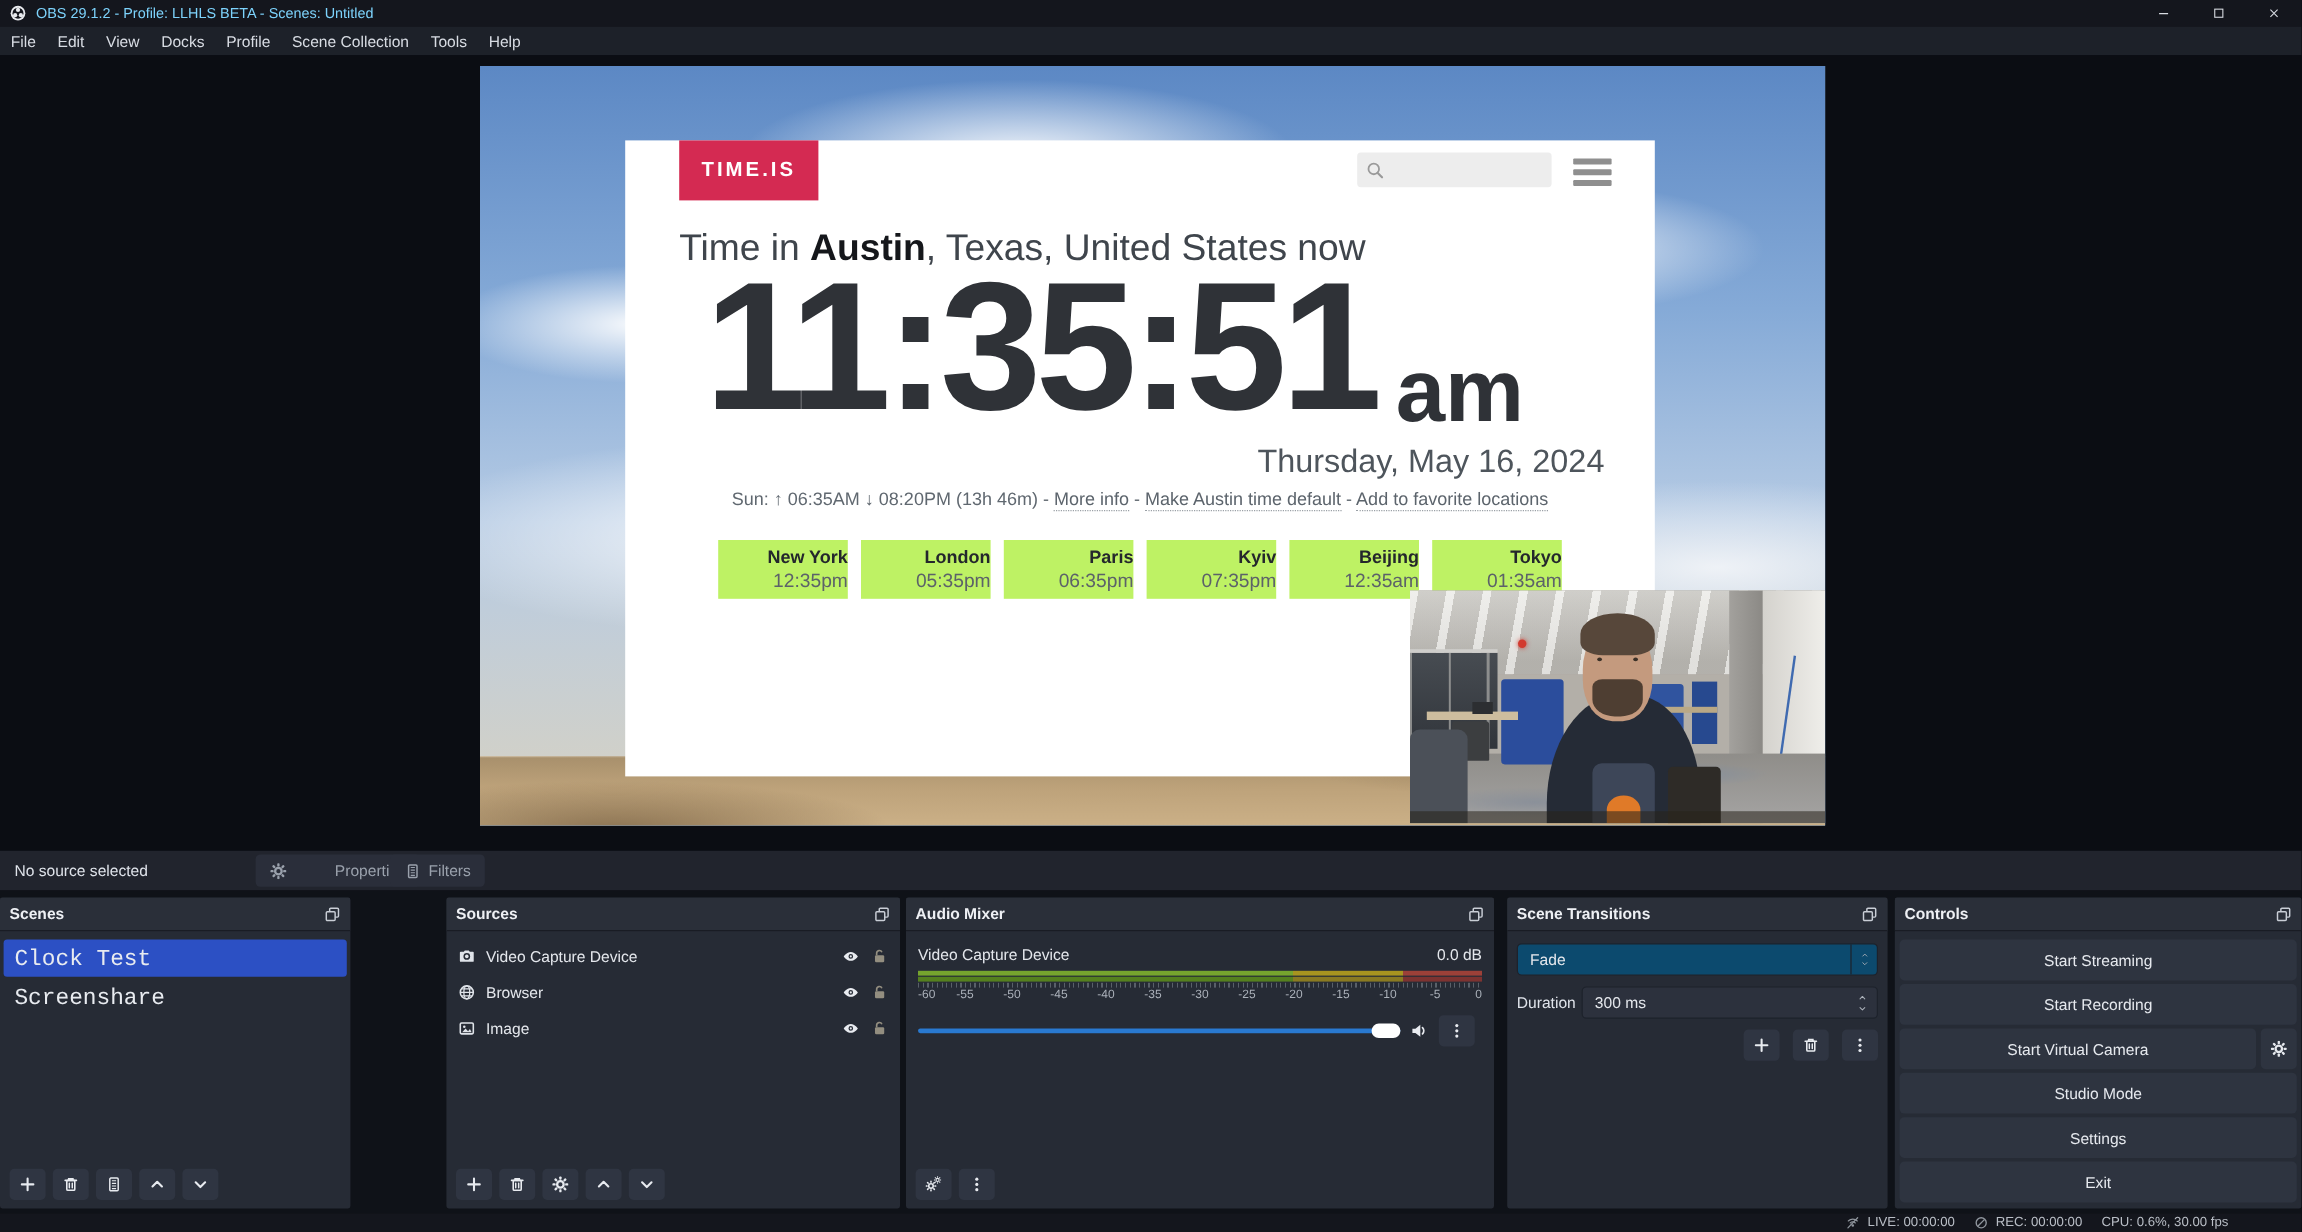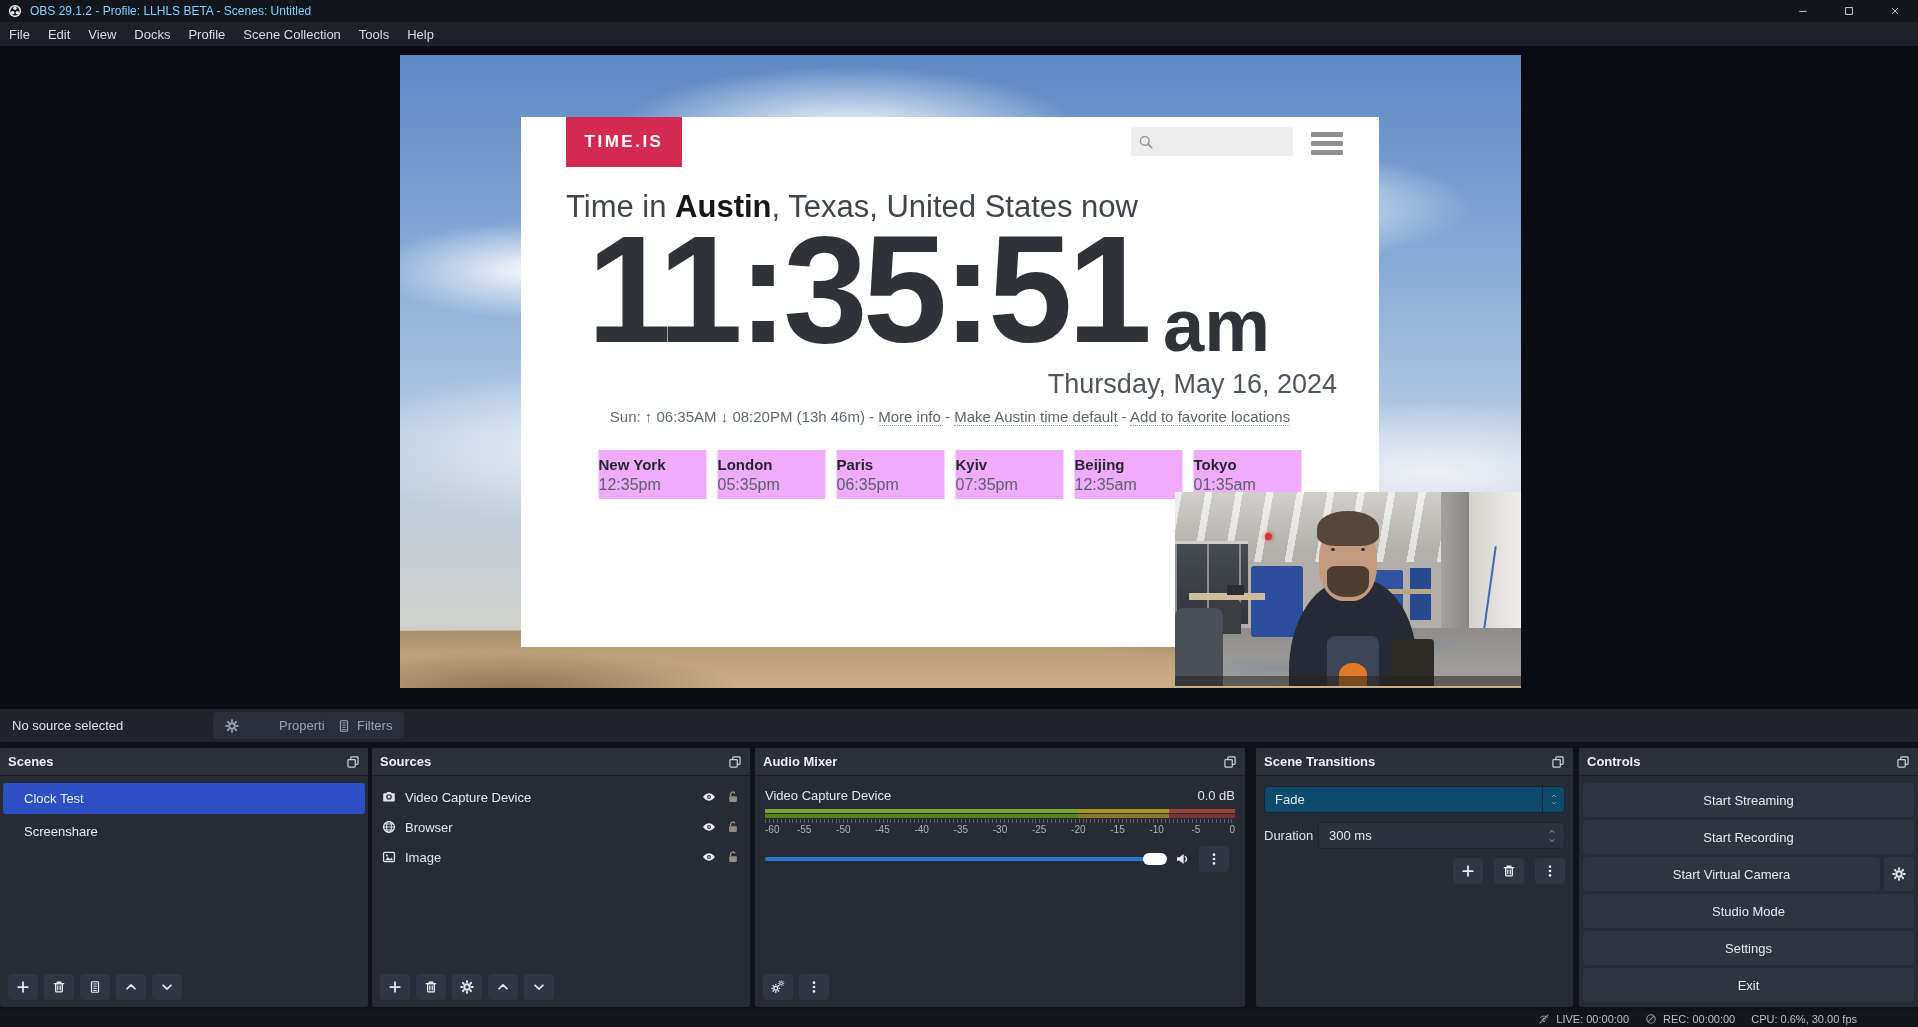--- a/index.html
+++ b/index.html
@@ -51,21 +51,21 @@
   .hbar { height:5px; background:#8f8f8f; border-radius:1px; }
   .site-heading { position:absolute; left:45px; top:72px; font-size:31px; color:#3f454c; white-space:nowrap; }
   .site-heading b { font-weight:800; color:#15171b;text-align:right; }
   .clock-row { position:absolute; left:66px; top:96px; display:flex; align-items:flex-end; }
   .clock-time { font-size:152px; font-weight:700; color:#2f3237; letter-spacing:-5px; line-height:1; }
   .clock-ampm { font-size:74px; font-weight:700; color:#2f3237; line-height:1; margin-left:16px; margin-bottom:2px; }
   .site-date { position:absolute; right:42px; top:252px; font-size:27px; color:#4e555c; }
   .sun-line { position:absolute; left:0; right:0; top:291px; text-align:center; font-size:15px; color:#606870; }
   .tlink { color:#5c646c; border-bottom:1px dotted #9aa0a6; }
   .cities { position:absolute; top:333px; left:50%; transform:translateX(-50%); display:flex; gap:11px; }
-  .citybox { width:108px; height:49px; background:#f0abfc; padding-top:5px; text-align:left; }
+  .citybox { width:108px; height:49px; background:#bef264; padding-top:5px; text-align:right; }
   .city-name { display:block; font-size:15px; font-weight:700; color:#24272c; line-height:1.3; }
   .city-time { display:block; font-size:16px; color:#5c6269; line-height:1.2; }
 
   
   .webcam { position:absolute; right:0; bottom:2px; width:346px; height:194px; background:#aca9a3; overflow:hidden; }
   .webcam div { position:absolute; }
   .wc-ceiling { left:0; top:0; right:0; height:36%; background:linear-gradient(180deg,#dddcd8,#bab8b3 85%); }
   .wc-beams { left:0; top:0; right:0; height:36%; opacity:.65;
     background:repeating-linear-gradient(100deg, rgba(252,252,250,.9) 0 7px, rgba(140,138,132,.25) 7px 30px); }
   .wc-wall { left:0; top:36%; right:0; height:36%; background:#b3afa8; }
@@ -105,34 +105,34 @@
   .selbar { height:33px; background:#21242d; position:relative; display:flex; align-items:center; font-size:13px; }
   .selbar-status { margin-left:12px; color:#dfe3ea; }
   .selbar-btn { position:absolute; top:3px; height:27px; background:#2a2e3a; border:none; border-radius:4px; color:#9aa1ac;
     display:flex; align-items:center; gap:6px; padding:0 12px; font-size:13px; font-family:inherit; }
   .btn-props { left:213px;gap:40px; }
   .btn-filters { left:325px; }
 
   
   .docks { height:269px; position:relative; background:#0f1218; }
   .panel { position:absolute; top:6px; bottom:4px; background:#262b35; border-radius:2px; overflow:hidden; }
-  #p-scenes { left:0; width:368px; }
+  #p-scenes { left:0; width:292px; }
   #p-sources { left:372px; width:378px; }
   #p-mixer { left:755px; width:490px; }
   #p-trans { left:1256px; width:317px; }
   #p-controls { left:1579px; width:339px; }
   .phead { height:28px; display:flex; align-items:center; justify-content:space-between; padding:0 8px;
     font-size:13px; font-weight:700; color:#eef0f4; background:#2a2f39; border-bottom:1px solid #191c24; }
   .popout { color:#c9ced6; }
   .ptoolbar { position:absolute; left:8px; bottom:7px; display:flex; gap:6px; }
   .tbtn { width:30px; height:26px; background:#2f3542; border:none; border-radius:4px; display:flex; align-items:center;
     justify-content:center; color:#e8ebf0; }
 
   .scene-body { padding-top:7px; }
-  .scene-row { margin:0 3px 2px; height:31px; display:flex; align-items:center; padding:0 21px; font-size:13px; color:#e8ebf0; border-radius:3px; }
+  .scene-row { margin:0 3px 2px; height:31px; display:flex; align-items:center; padding:0 9px; font-size:19px; color:#e8ebf0; border-radius:3px;font-family:Liberation Mono, monospace; }
   .scene-row.selected { background:#2c50c4; }
 
   .src-body { padding-top:6px; }
   .src-row { height:30px; display:flex; align-items:center; padding:0 10px; gap:9px; font-size:13px; color:#e4e7ec; }
   .src-icon { color:#dfe3e9; }
   .src-right { margin-left:auto; display:flex; gap:10px; align-items:center; }
   .eye { color:#e8ebf0; }
   .lock { color:#938e80; }
 
   .mix-body { padding:12px 10px 0; }

